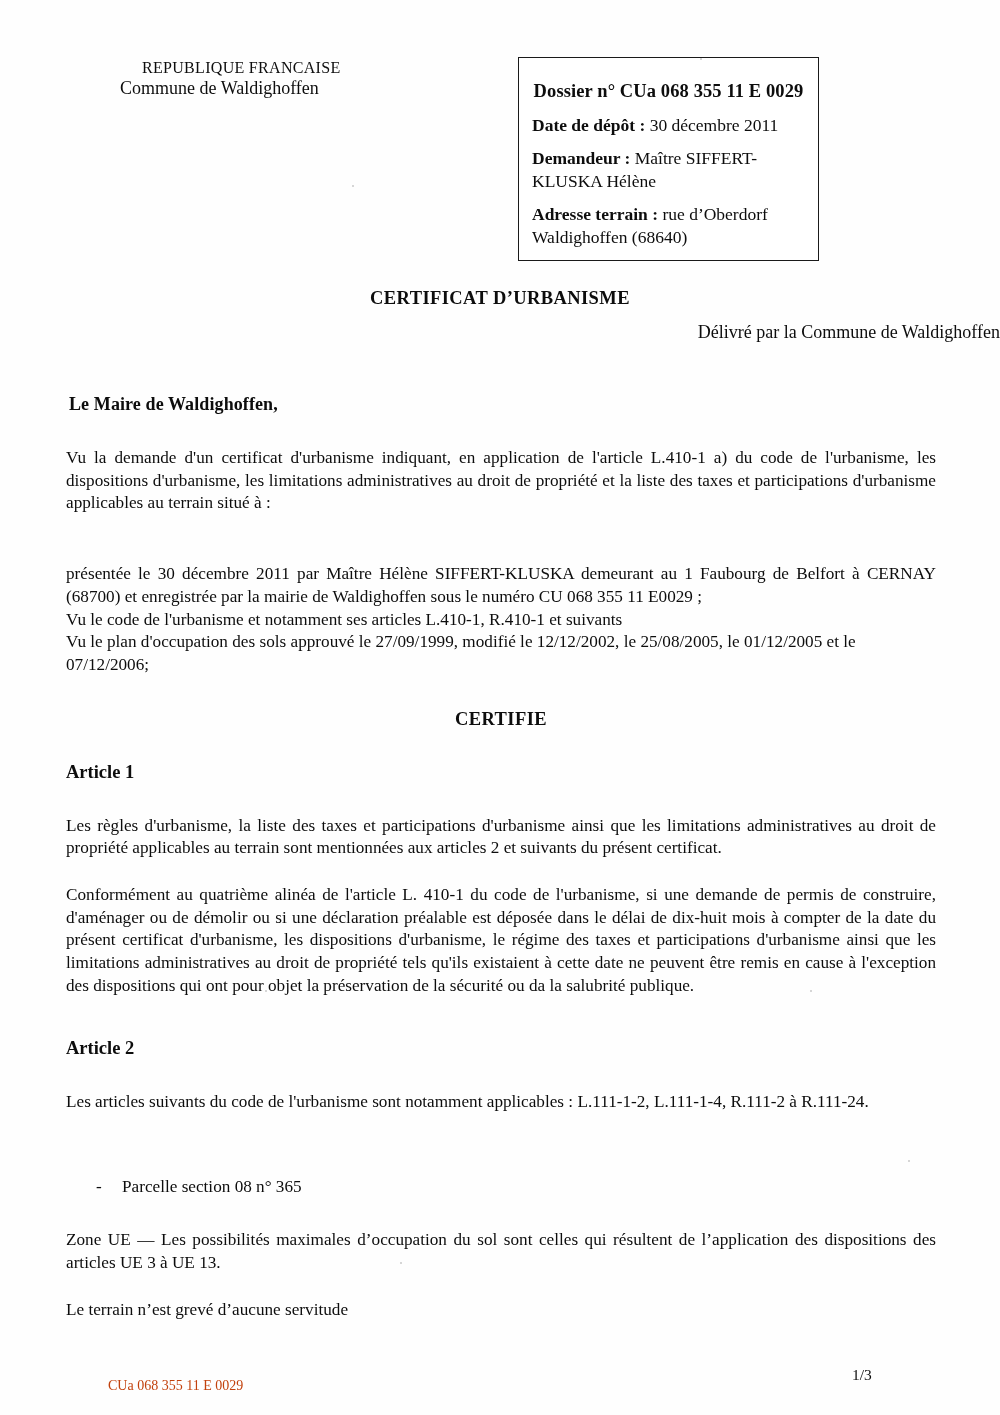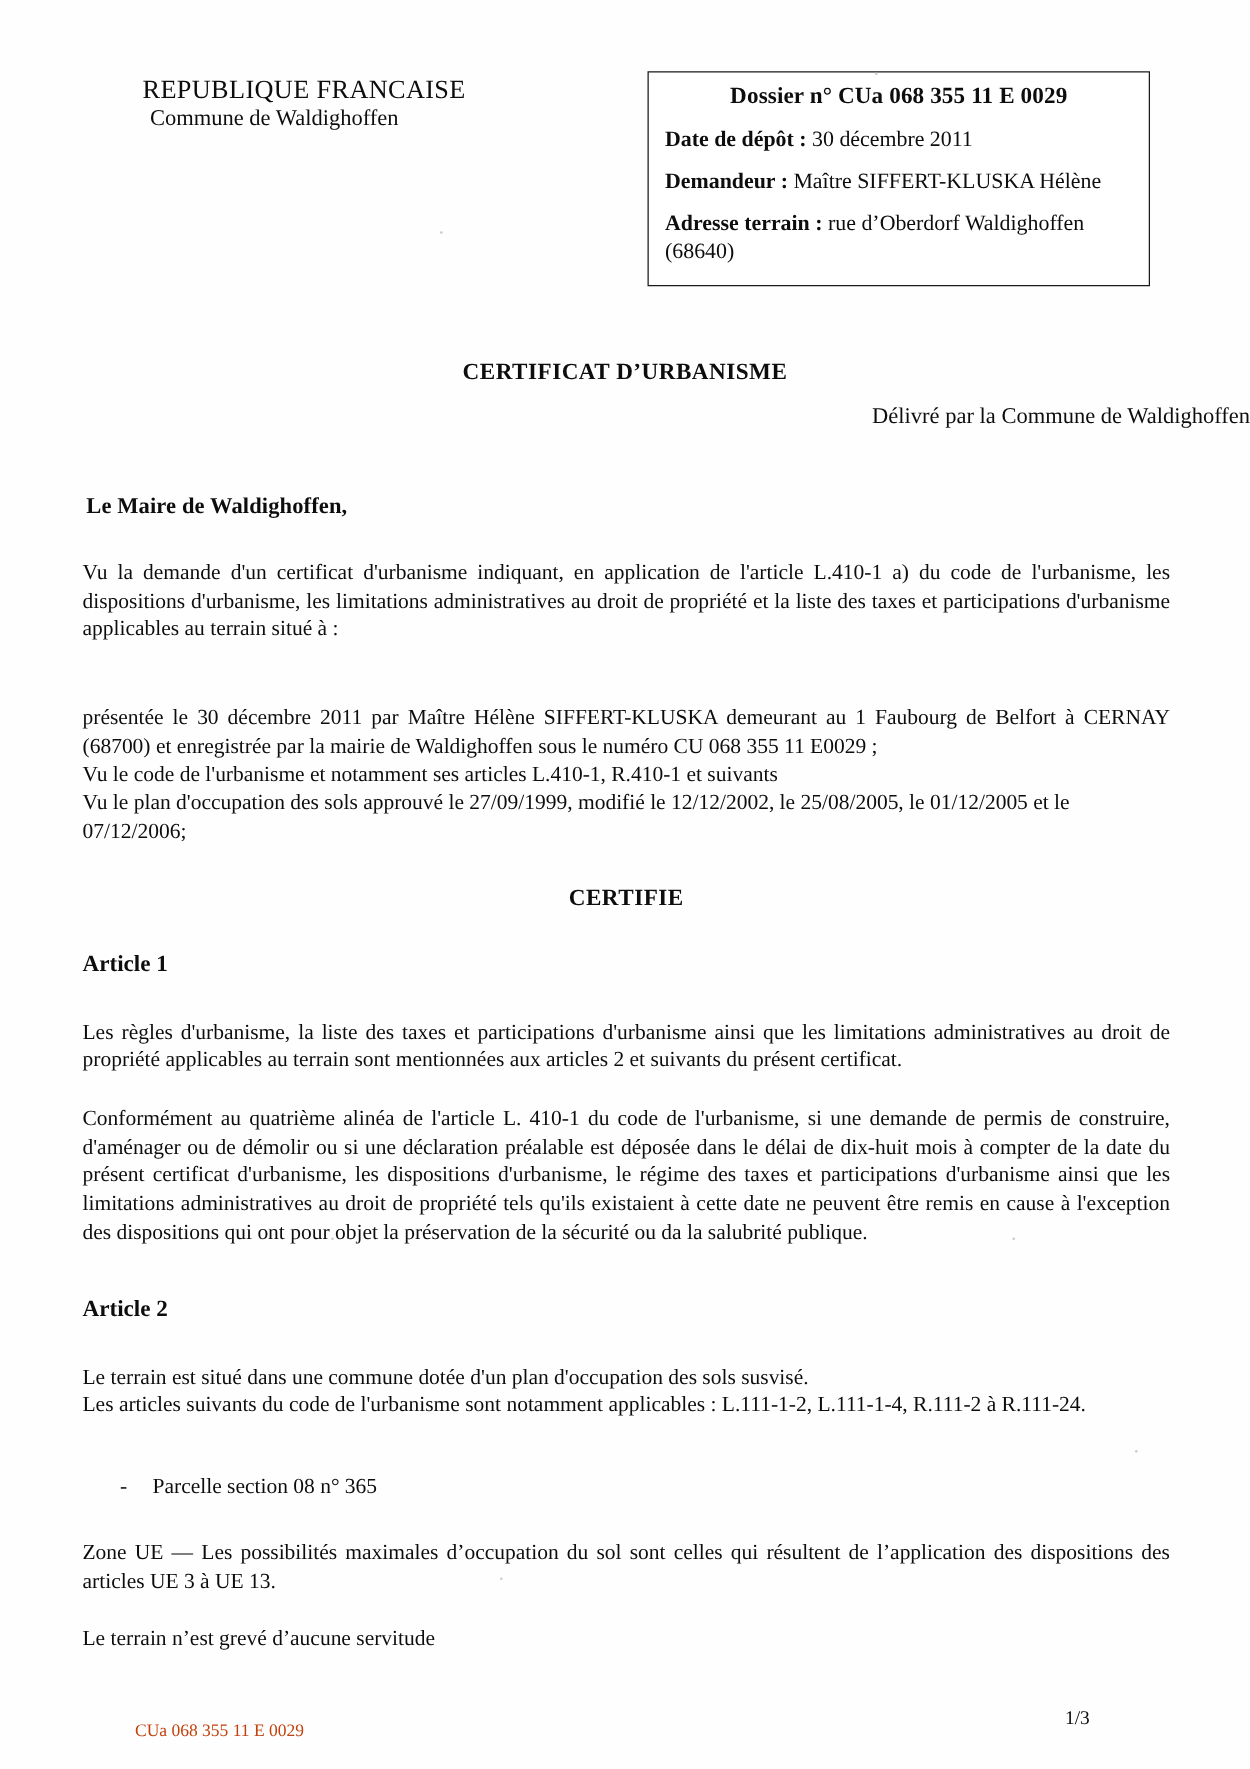--- a/index.html
+++ b/index.html
@@ -25,39 +25,40 @@
   }
 
   
   .header-left {
     position: absolute;
     left: 114px;
     top: 58px;
     width: 380px;
   }
   .republique {
-    font-size: 21px;
+    font-size: 16px;
     letter-spacing: 0.3px;
     line-height: 1.25;
+    margin-left: 28px;
   }
   .commune-line {
     font-size: 18px;
     padding-left: 6px;
   }
 
   
   .info-box {
     position: absolute;
     left: 518px;
     top: 57px;
-    width: 402px;
+    width: 301px;
     min-height: 172px;
     border: 1.6px solid #1a1a1a;
     box-sizing: border-box;
-    padding: 9px 13px 12px 13px;
+    padding: 23px 13px 12px 13px;
     background: #ffffff;
   }
   .info-box .dossier {
     text-align: center;
     font-weight: bold;
     font-size: 18.5px;
     letter-spacing: 0.1px;
     margin-bottom: 12px;
     white-space: nowrap;
   }
@@ -126,21 +127,21 @@
   }
   .underlined {
     text-decoration: underline;
     text-underline-offset: 2px;
     font-size: 17.2px;
   }
   .bullet-row {
     display: block;
     font-size: 17.2px;
     padding-left: 30px;
-    margin-top: 11px;
+    margin-top: 32px;
   }
   .bullet-row .dash {
     display: inline-block;
     width: 26px;
   }
 
   
   .footer-ref {
     position: absolute;
     left: 108px;
@@ -220,21 +221,20 @@
     <div class="gap-lg"></div>
     <p class="para">Les règles d'urbanisme, la liste des taxes et participations d'urbanisme ainsi que les limitations administratives au droit de propriété applicables au terrain sont mentionnées aux articles 2 et suivants du présent certificat.</p>
 
     <div class="gap-md"></div>
     <p class="para">Conformément au quatrième alinéa de l'article L. 410-1 du code de l'urbanisme, si une demande de permis de construire, d'aménager ou de démolir ou si une déclaration préalable est déposée dans le délai de dix-huit mois à compter de la date du présent certificat d'urbanisme, les dispositions d'urbanisme, le régime des taxes et participations d'urbanisme ainsi que les limitations administratives au droit de propriété tels qu'ils existaient à cette date ne peuvent être remis en cause à l'exception des dispositions qui ont pour objet la préservation de la sécurité ou da la salubrité publique.</p>
 
     <div class="gap-xl"></div>
     <div class="article-head">Article 2</div>
 
     <div class="gap-lg"></div>
-    <p class="para nj">Le terrain est situé dans une commune dotée d'un plan d'occupation des sols susvisé.</p>
     <p class="para nj">Les articles suivants du code de l'urbanisme sont notamment applicables : L.111-1-2, L.111-1-4, R.111-2 à R.111-24.</p>
 
     <div class="gap-lg"></div>
 
     <div class="bullet-row">
       <span class="dash">-</span><span>Parcelle section 08 n° 365</span>
     </div>
 
     <div class="gap-lg"></div>
     <p class="para">Zone UE —  Les possibilités maximales d’occupation du sol sont celles qui résultent de l’application des dispositions des articles UE 3 à UE 13.</p>

